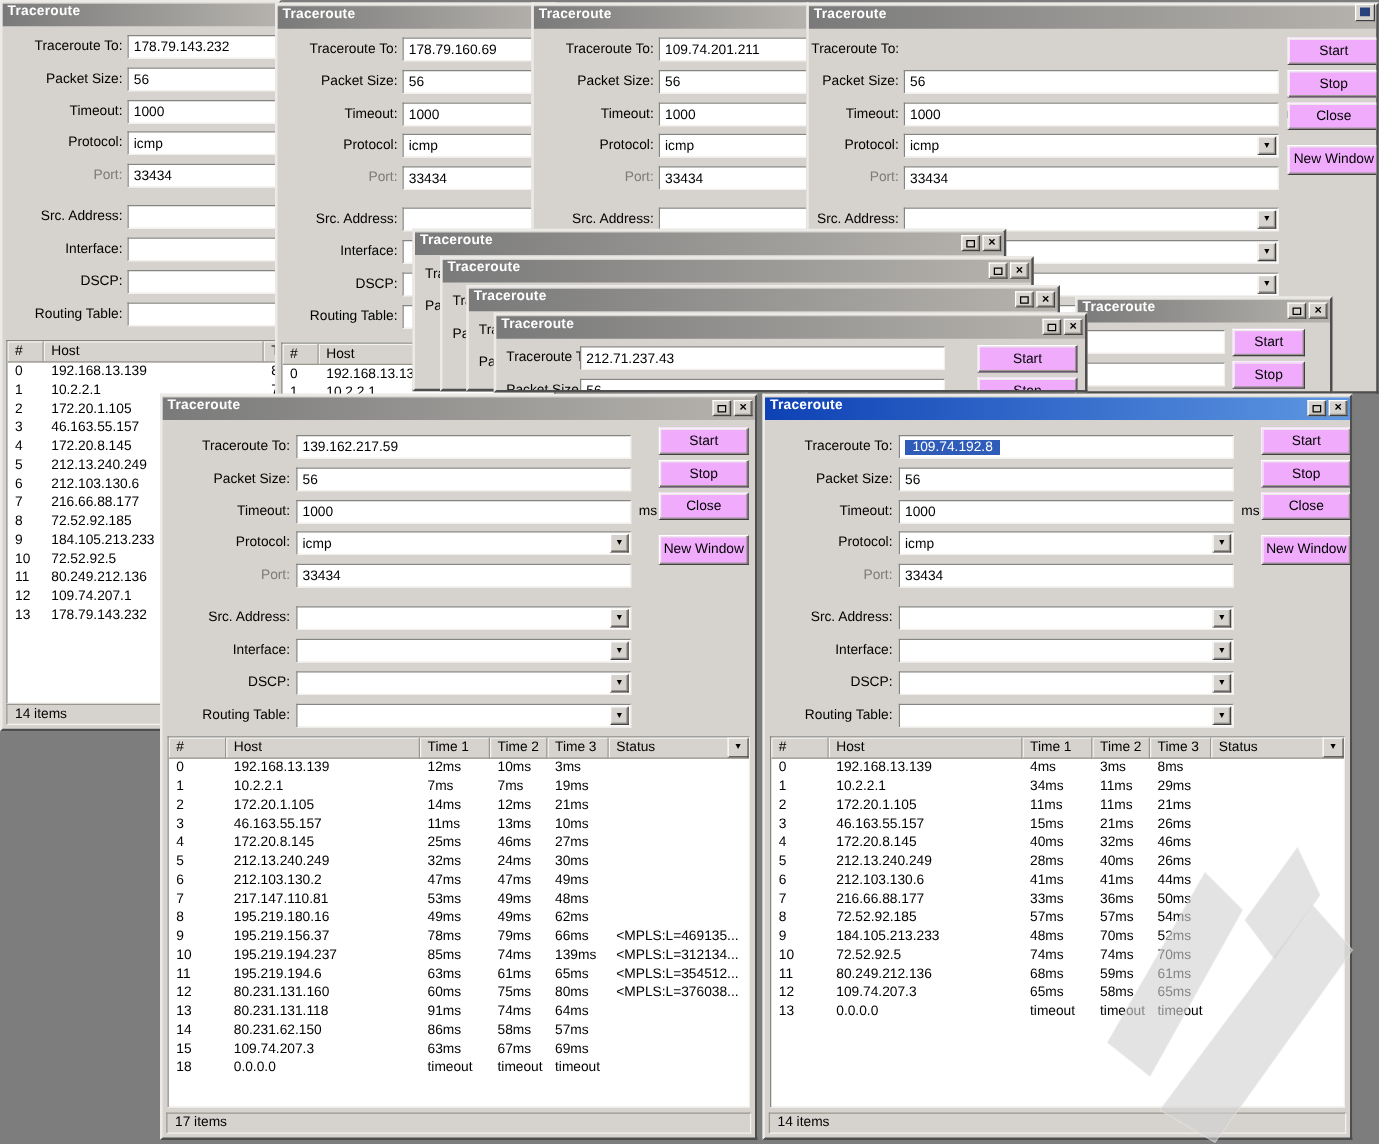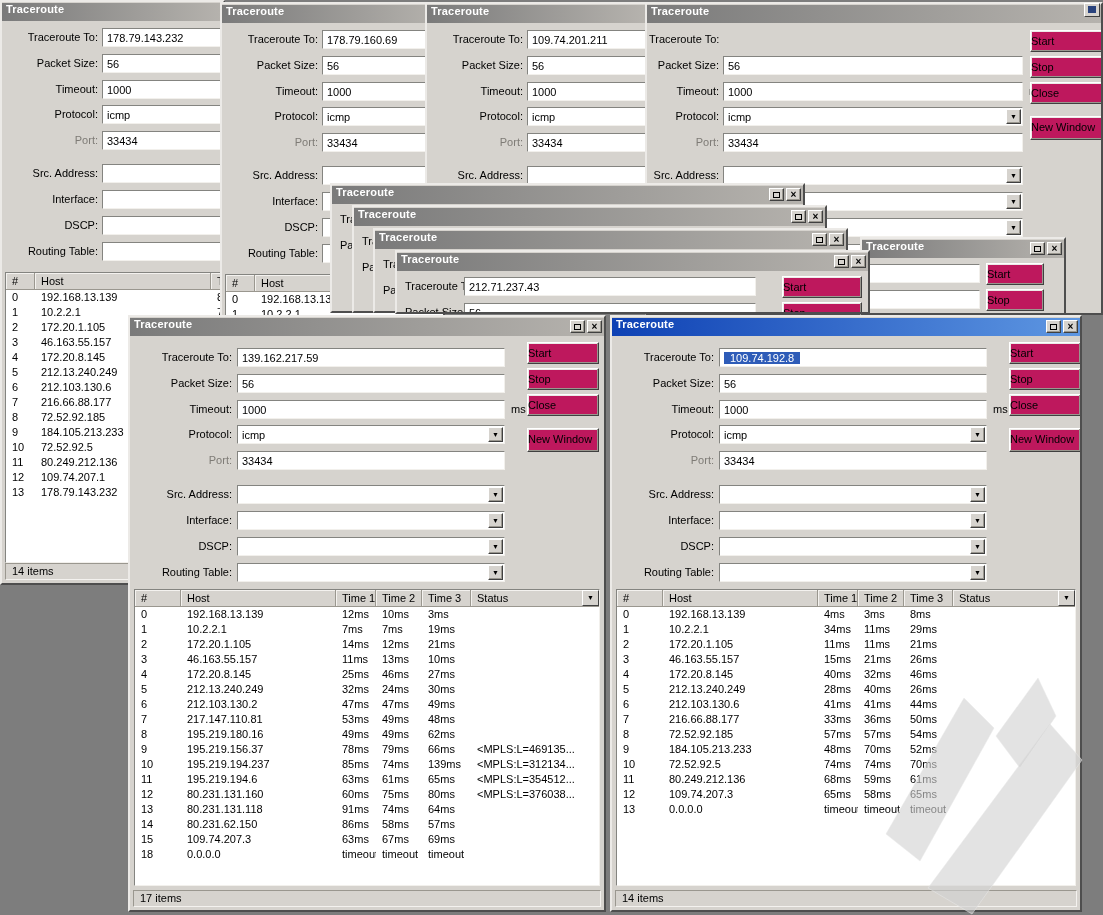--- a/index.html
+++ b/index.html
@@ -9,29 +9,29 @@
 .titlebar{height:18px;margin:1px 0 0;display:flex;padding:0 4px;background:linear-gradient(90deg,#7a7a7a,#b6b3ae);position:relative}
 .win.active>.titlebar{background:linear-gradient(90deg,#0e41b4,#5e97e2)}
 .title{color:#fff;font-weight:bold;font-size:11px;letter-spacing:.2px}
 .tbtns{position:absolute;right:2px;top:2px;display:flex;gap:2px}
 .tb{width:15px;height:13px;background:#d6d3ce;border:1px solid;border-color:#fff #404040 #404040 #fff;box-shadow:inset -1px -1px 0 #9a978f;font-size:10px;line-height:11px;text-align:center;font-weight:bold;color:#000}
 .tb .sq{display:block;width:7px;height:6px;border:1px solid #000;margin:3px auto 0}
 .flabel{position:absolute;height:19px;line-height:19px;text-align:right;white-space:nowrap}
 .dim{color:#7e7b76}
 .finput{position:absolute;height:19px;background:#fff;border:1px solid;border-color:#848480 #f2f0ec #f2f0ec #848480;padding:2px 4px;white-space:nowrap;overflow:hidden;line-height:14px}
 .arrow{position:absolute;right:1px;top:1px;width:15px;height:15px;background:#d6d3ce;border:1px solid;border-color:#fff #404040 #404040 #fff;box-shadow:inset -1px -1px 0 #9a978f;font-size:7px;line-height:13px;text-align:center;color:#000;padding:0}
-.btn{position:absolute;height:22px;background:#be185d;border:1px solid;border-color:#fff #404040 #404040 #fff;box-shadow:inset -1px -1px 0 #9a978f,inset 1px 1px 0 #eceae7;text-align:left;line-height:20px;white-space:nowrap;overflow:hidden}
+.btn{position:absolute;height:22px;background:#f0abfc;border:1px solid;border-color:#fff #404040 #404040 #fff;box-shadow:inset -1px -1px 0 #9a978f,inset 1px 1px 0 #eceae7;text-align:center;line-height:20px;white-space:nowrap;overflow:hidden}
 .ms{position:absolute;height:19px;line-height:19px}
 .table{position:absolute;background:#fff;border:1px solid;border-color:#848480 #f2f0ec #f2f0ec #848480;overflow:hidden}
 .thead{display:flex;height:17px;background:#d6d3ce;position:relative}
 .hc{flex:none;border-right:1px solid #9a978f;border-bottom:1px solid #9a978f;box-shadow:inset 1px 1px 0 #f4f2ef;padding:2px 6px;white-space:nowrap;overflow:hidden;background:#d6d3ce}
 .hdrop{position:absolute;right:0;top:0;width:17px;height:16px;background:#d6d3ce;border:1px solid;border-color:#fff #404040 #404040 #fff;font-size:7px;text-align:center;line-height:14px}
 .trow{display:flex;height:15px}
 .tc{flex:none;padding:1px 6px;white-space:nowrap;overflow:hidden;font-size:11px}
-.c0{width:46px}.c1{width:155px}.c2{width:40px}.c3{width:46px}.c4{width:49px}.c5{flex:1 1 auto;width:auto}
+.c0{width:46px}.c1{width:155px}.c2{width:56px}.c3{width:46px}.c4{width:49px}.c5{flex:1 1 auto;width:auto}
 .mini .c0{width:29px}.mini .c1{width:176px}
 .sbar{position:absolute;left:3px;bottom:3px;height:17px;border:1px solid;border-color:#9a978f #f4f2ef #f4f2ef #9a978f;padding:1px 6px;white-space:nowrap;overflow:hidden}
 
 .narrow .flabel{left:2px;width:94px}
 .narrow .finput{left:100px;width:142px}
 .narrow .table{left:3px;top:270px;width:230px;bottom:20px}
 .narrow .sbar{width:230px}
 .t1{top:26px}.t2{top:52px}.t3{top:78px}.t4{top:103px}.t5{top:129px}.t6{top:162px}.t7{top:188px}.t8{top:214px}.t9{top:240px}
 .widewin .flabel{left:2px;width:70px}
 .widewin .finput{left:76px;width:300px}

